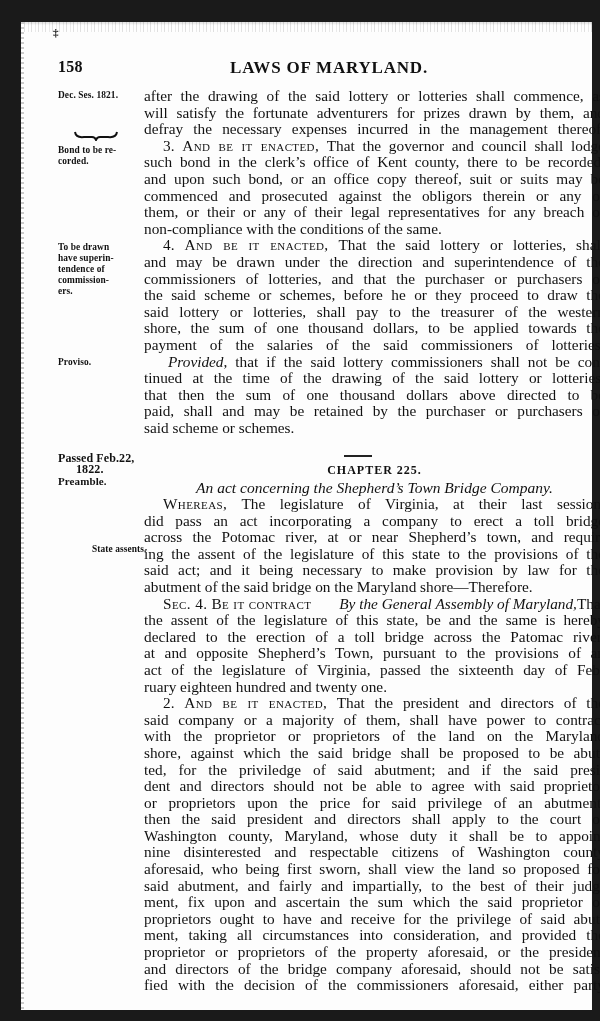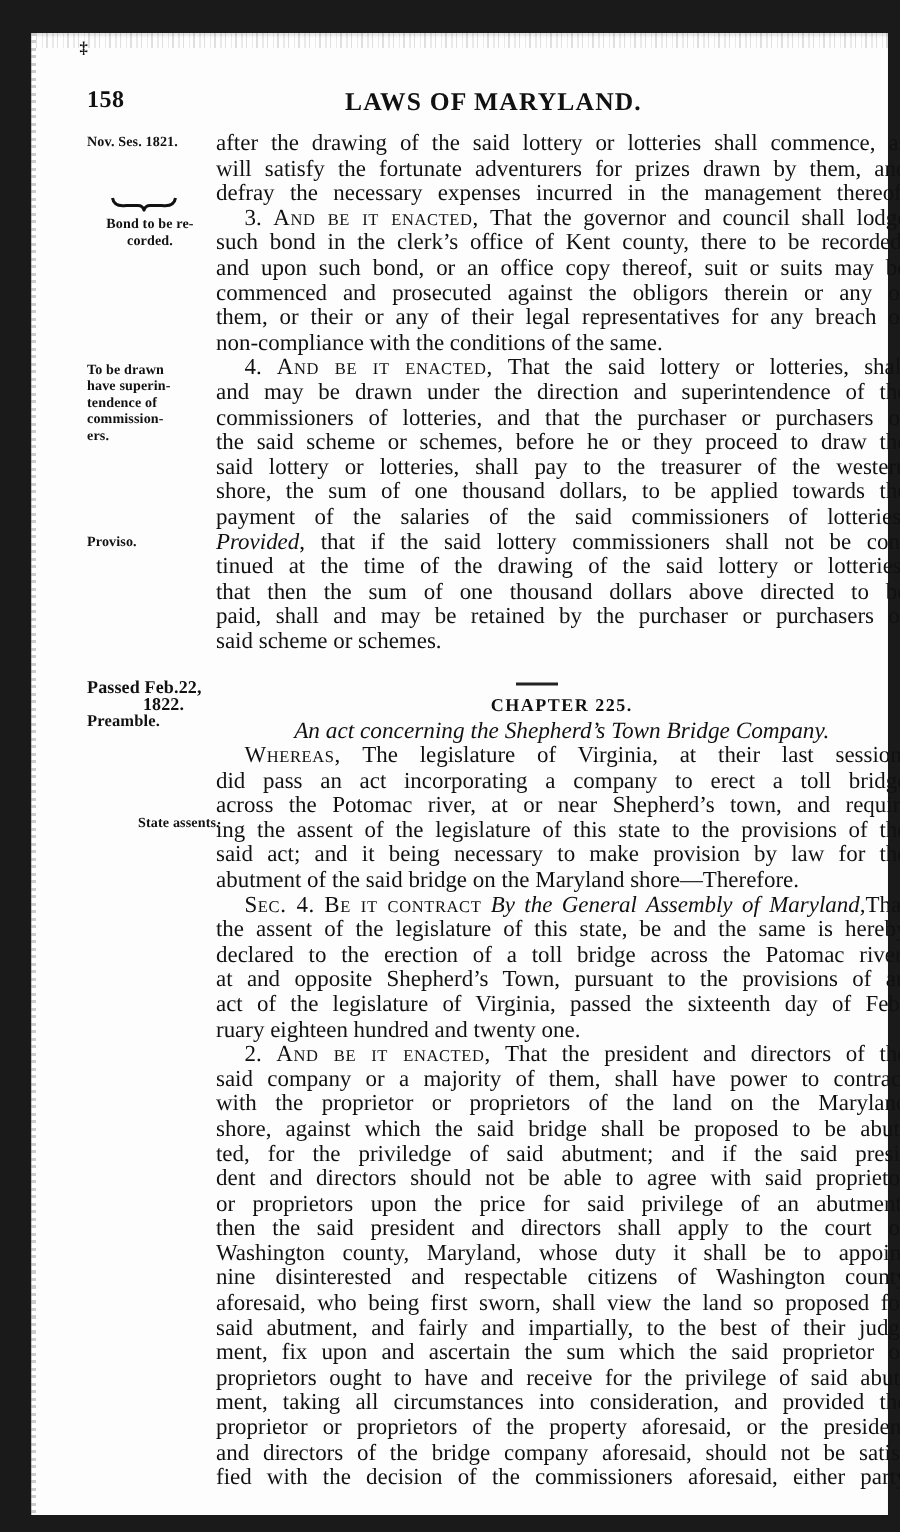--- a/index.html
+++ b/index.html
@@ -28,21 +28,21 @@
   .running-title { position: absolute; left: 172px; top: 0; font-size: 17px; font-weight: bold; letter-spacing: .8px; }
 
   .body-col {
     position: absolute; left: 123px; width: 461px;
     font-size: 15.3px; line-height: 16.6px; text-align: justify;
   }
   .line { display: block; text-align: justify; text-align-last: justify; white-space: nowrap; }
   .line.last { text-align-last: left; }
   .indent { padding-left: 19px; }
   .sc { font-variant: small-caps; letter-spacing: .4px; }
-  .it { font-style: italic; }
+  .it { font-style: italic; margin-left: 24px; }
 
   .margin-note {
     position: absolute; left: 37px; width: 84px;
     font-size: 9.4px; line-height: 11px; font-weight: bold; letter-spacing: .1px;
     font-family: "Liberation Serif", serif;
   }
   .brace { position: absolute; left: 53px; top: 109px; width: 44px; height: 10px; }
 
   .rule { position: absolute; left: 323px; top: 433px; width: 28px; height: 2px; background: #222; }
   .chapter-heading {
@@ -61,46 +61,46 @@
   <div class="page-noise"></div>
   <div class="left-edge"></div>
   <span class="crop-mark">‡</span>
 
   <div class="running-head">
     <span class="page-number">158</span>
     <span class="running-title">LAWS OF MARYLAND.</span>
   </div>
 
   <div class="margin-note" style="top:68px; left:37px;">
-    <span>Nov. Ses. 1821.</span>
+    <span>Dec. Ses. 1821.</span>
   </div>
   <svg class="brace" viewBox="0 0 44 10">
     <path d="M1 1 Q2 7 10 6 L18 6 Q21 6 22 9 Q23 6 26 6 L34 6 Q42 7 43 1" fill="none" stroke="#111" stroke-width="2"></path>
   </svg>
 
-  <div class="margin-note" style="top:123px;text-align:center;">
+  <div class="margin-note" style="top:123px;">
     <div>Bond to be re-</div>
     <div>corded.</div>
   </div>
 
   <div class="margin-note" style="top:220px;">
     <div>To be drawn</div>
     <div>have superin-</div>
     <div>tendence of</div>
     <div>commission-</div>
     <div>ers.</div>
   </div>
 
   <div class="margin-note" style="top:335px;">
     <span>Proviso.</span>
   </div>
 
   <div class="margin-note" style="top:431px; font-size:12px;">
     <div>Passed Feb.22,</div>
-    <div style="padding-left:18px;text-align:center;">1822.</div>
+    <div style="padding-left:18px;">1822.</div>
   </div>
   <div class="margin-note" style="top:454px; font-size:11px;">
     <span>Preamble.</span>
   </div>
 
   <div class="margin-note" style="top:522px;margin-left:34px;">
     <span>State assents.</span>
   </div>
 
 

